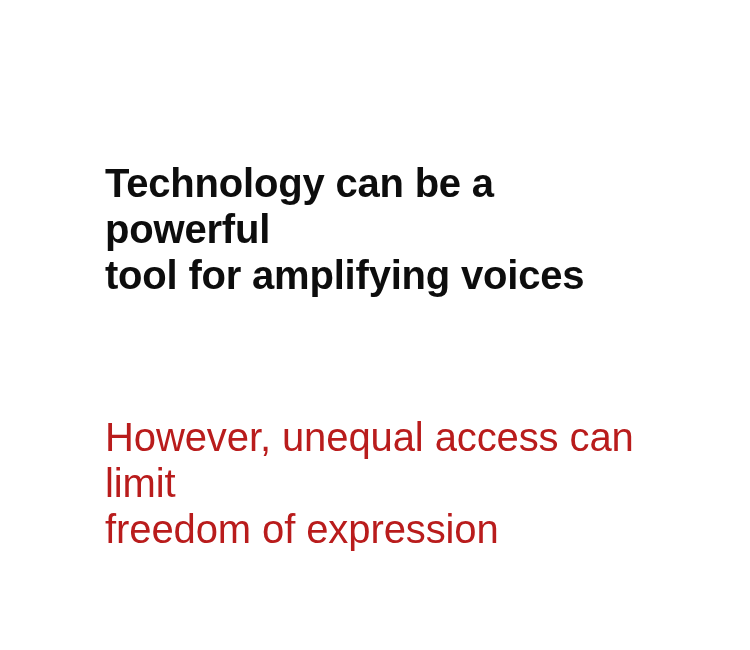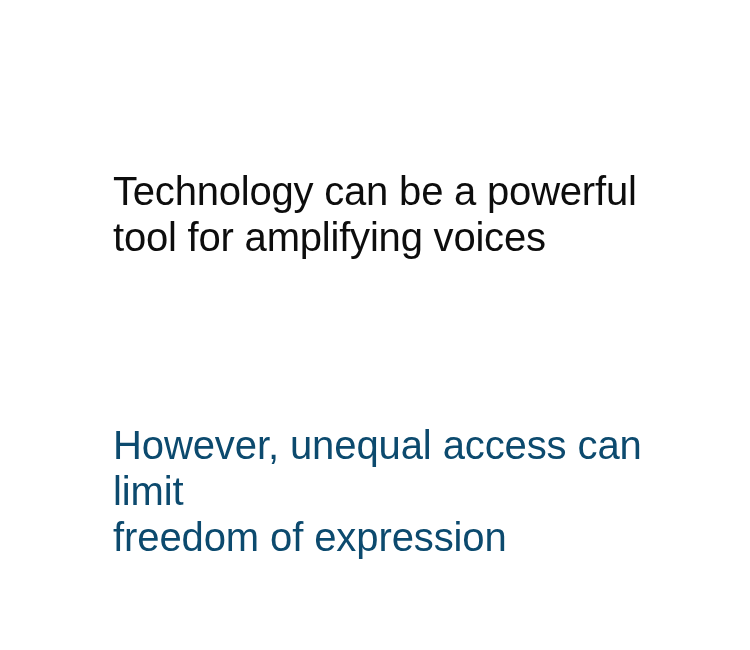--- a/index.html
+++ b/index.html
@@ -21,40 +21,40 @@
     height: 650px;
     background: #ffffff;
     box-sizing: border-box;
   }
 
   .slide-heading {
     position: absolute;
     left: 105px;
     top: 160px;
     width: 540px;
-    margin: 8px;
+    margin: 0;
     font-size: 40px;
-    font-weight: normal;
+    font-weight: bold;
     line-height: 46px;
     letter-spacing: -0.2px;
     color: #0d0d0d;
     white-space: pre-line;
   }
 
   .slide-body {
     position: absolute;
     left: 105px;
     top: 414px;
     width: 560px;
-    margin: 8px;
+    margin: 0;
     font-size: 40px;
     font-weight: normal;
     line-height: 46px;
     letter-spacing: -0.1px;
-    color: #0c4a6e;
+    color: #b91c1c;
     white-space: pre-line;
   }
 </style>
 </head>
 <body>
 
 <div class="slide">
 
   <h1 class="slide-heading">Technology can be a powerful
 tool for amplifying voices</h1>

